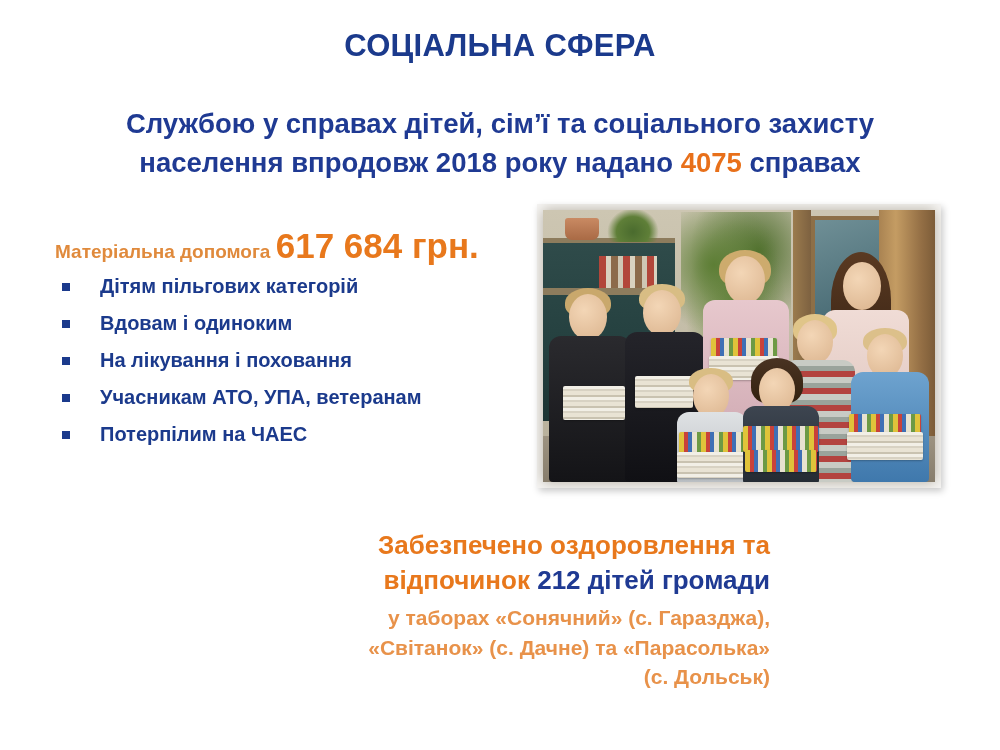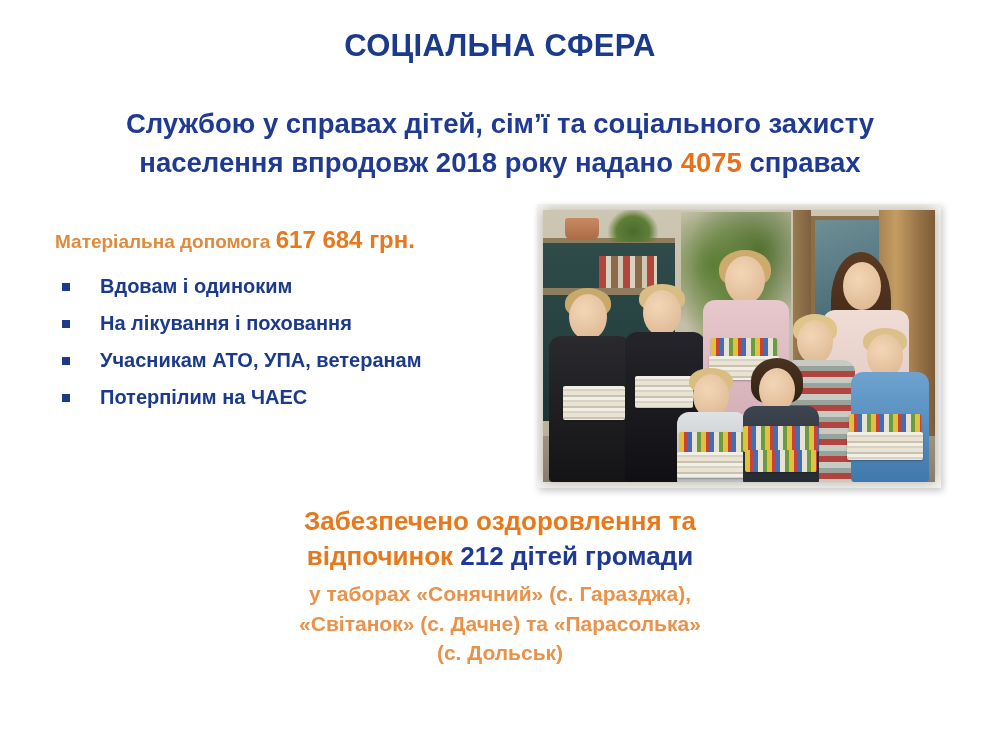--- a/index.html
+++ b/index.html
@@ -52,21 +52,21 @@
   .aid-heading {
     position: absolute;
     left: 55px;
     top: 226px;
     font-weight: bold;
     color: #e08a3c;
     font-size: 19px;
     white-space: nowrap;
   }
   .aid-heading .amount {
-    font-size: 24px;
+    font-size: 35px;
     color: #e8781c;
     font-weight: bold;
   }
 
   .bullet-list {
     position: absolute;
     left: 55px;
     top: 268px;
     width: 450px;
     margin: 0;
@@ -189,23 +189,23 @@
     background: repeating-linear-gradient(90deg,
       #e0c33a 0 5px, #c9423a 5px 9px, #3f6fb5 9px 13px, #e8e2d0 13px 18px, #6d9a45 18px 22px);
     border-radius: 2px;
     box-shadow: 0 1px 2px rgba(0,0,0,0.25);
   }
 
   
   .bottom-block {
     position: absolute;
     left: 230px;
-    top: 504px;
+    top: 528px;
     width: 540px;
-    text-align: center;
+    text-align: right;
   }
   .bottom-lead {
     font-size: 26px;
     font-weight: bold;
     color: #e8781c;
     line-height: 1.36;
   }
   .bottom-lead .blue {
     color: #1f3a93;
   }
@@ -227,20 +227,24 @@
   <div class="subtitle">
     <span>Службою у справах дітей, сім’ї та соціального захисту</span><br>
     <span>населення впродовж 2018 року надано </span><span class="accent-orange">4075</span><span> справах</span>
   </div>
 
   <div class="aid-heading">
     <span>Матеріальна допомога </span><span class="amount">617 684 грн.</span>
   </div>
 
   <ul class="bullet-list">
+    <li class="bullet-item">
+      <span class="bullet-marker"></span>
+      <span>Дітям пільгових категорій</span>
+    </li>
     <li class="bullet-item">
       <span class="bullet-marker"></span>
       <span>Вдовам і одиноким</span>
     </li>
     <li class="bullet-item">
       <span class="bullet-marker"></span>
       <span>На лікування і поховання</span>
     </li>
     <li class="bullet-item">
       <span class="bullet-marker"></span>

